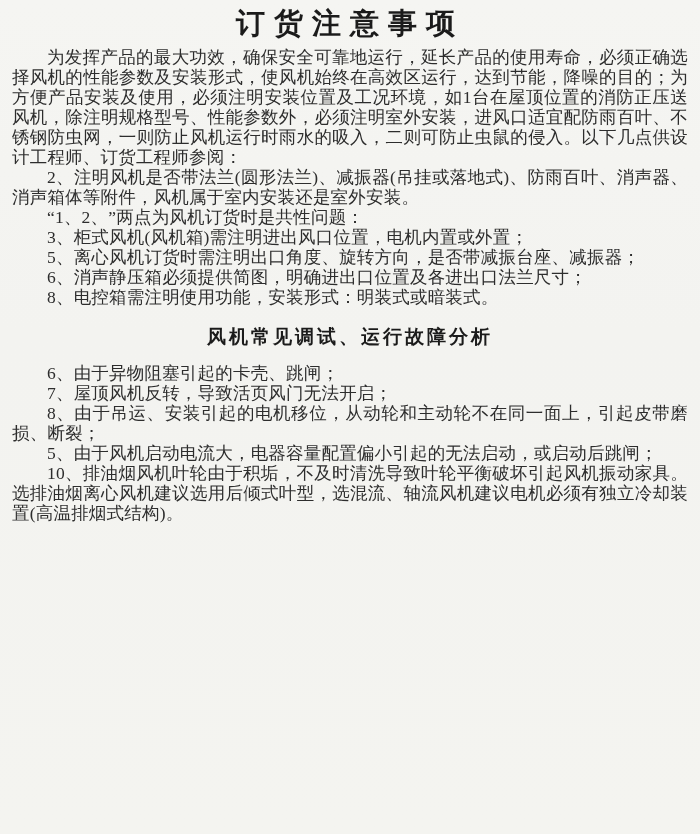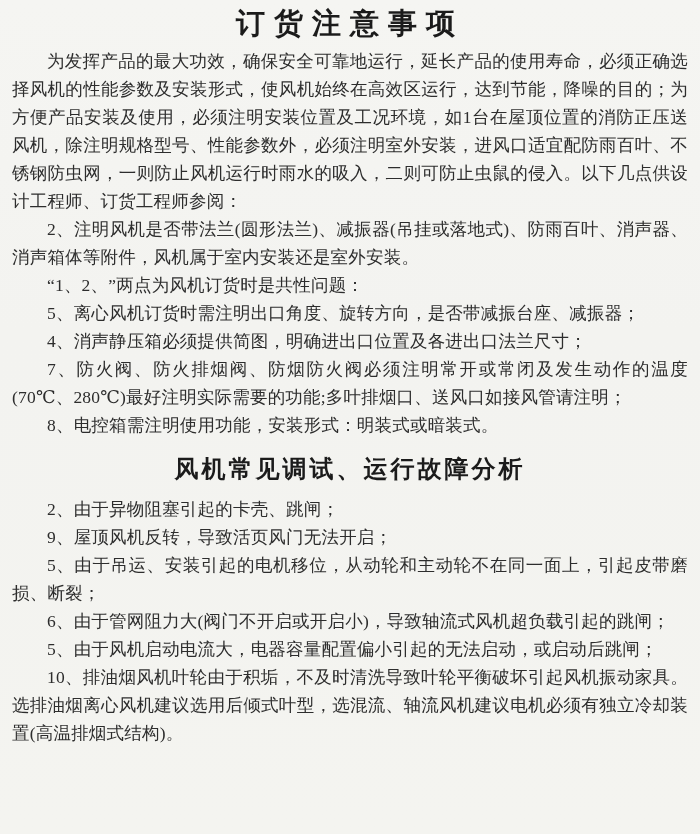--- a/index.html
+++ b/index.html
@@ -27,60 +27,59 @@
     color: #1b1b1b;
     white-space: nowrap;
   }
   .title-1 {
     font-size: 29px;
     line-height: 38px;
     letter-spacing: 9px;
     margin-bottom: 5px;
   }
   .title-2 {
-    font-size: 24px;
+    font-size: 19px;
     line-height: 36px;
     letter-spacing: 3px;
     margin-top: 12px;
     margin-bottom: 8px;
   }
   .body-text p {
     margin: 0;
     font-family: "Liberation Serif", "DejaVu Serif", serif;
     font-size: 17.5px;
-    line-height: 28px;
+    line-height: 20px;
     text-indent: 2em;
     text-align: justify;
     letter-spacing: 0.2px;
     color: #2d2d2d;
   }
 </style>
 </head>
 <body>
 
 <div class="page">
 
   <section>
     <h1 class="section-title title-1">订货注意事项</h1>
     <div class="body-text">
       <p>为发挥产品的最大功效，确保安全可靠地运行，延长产品的使用寿命，必须正确选择风机的性能参数及安装形式，使风机始终在高效区运行，达到节能，降噪的目的；为方便产品安装及使用，必须注明安装位置及工况环境，如1台在屋顶位置的消防正压送风机，除注明规格型号、性能参数外，必须注明室外安装，进风口适宜配防雨百叶、不锈钢防虫网，一则防止风机运行时雨水的吸入，二则可防止虫鼠的侵入。以下几点供设计工程师、订货工程师参阅：</p>
       <p>2、注明风机是否带法兰(圆形法兰)、减振器(吊挂或落地式)、防雨百叶、消声器、消声箱体等附件，风机属于室内安装还是室外安装。</p>
       <p>“1、2、”两点为风机订货时是共性问题：</p>
+      <p>3、柜式风机(风机箱)需注明进出风口位置，电机内置或外置；</p>
       <p>5、离心风机订货时需注明出口角度、旋转方向，是否带减振台座、减振器；</p>
-      <p>4、消声静压箱必须提供简图，明确进出口位置及各进出口法兰尺寸；</p>
-      <p>7、防火阀、防火排烟阀、防烟防火阀必须注明常开或常闭及发生动作的温度(70℃、280℃)最好注明实际需要的功能;多叶排烟口、送风口如接风管请注明；</p>
+      <p>6、消声静压箱必须提供简图，明确进出口位置及各进出口法兰尺寸；</p>
       <p>8、电控箱需注明使用功能，安装形式：明装式或暗装式。</p>
     </div>
   </section>
 
   <section>
     <h1 class="section-title title-2">风机常见调试、运行故障分析</h1>
     <div class="body-text">
-      <p>2、由于异物阻塞引起的卡壳、跳闸；</p>
-      <p>9、屋顶风机反转，导致活页风门无法开启；</p>
-      <p>5、由于吊运、安装引起的电机移位，从动轮和主动轮不在同一面上，引起皮带磨损、断裂；</p>
-      <p>6、由于管网阻力大(阀门不开启或开启小)，导致轴流式风机超负载引起的跳闸；</p>
+      <p>6、由于异物阻塞引起的卡壳、跳闸；</p>
+      <p>7、屋顶风机反转，导致活页风门无法开启；</p>
+      <p>8、由于吊运、安装引起的电机移位，从动轮和主动轮不在同一面上，引起皮带磨损、断裂；</p>
       <p>5、由于风机启动电流大，电器容量配置偏小引起的无法启动，或启动后跳闸；</p>
       <p>10、排油烟风机叶轮由于积垢，不及时清洗导致叶轮平衡破坏引起风机振动家具。选排油烟离心风机建议选用后倾式叶型，选混流、轴流风机建议电机必须有独立冷却装置(高温排烟式结构)。</p>
     </div>
   </section>
 
 </div>
 
 </body></html>

